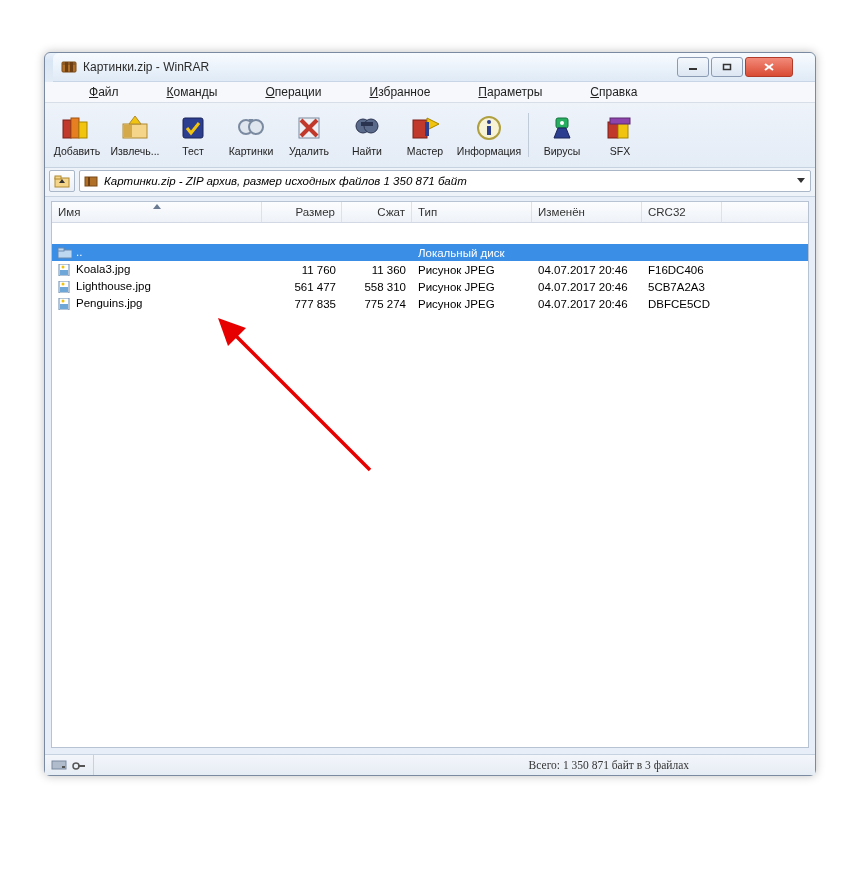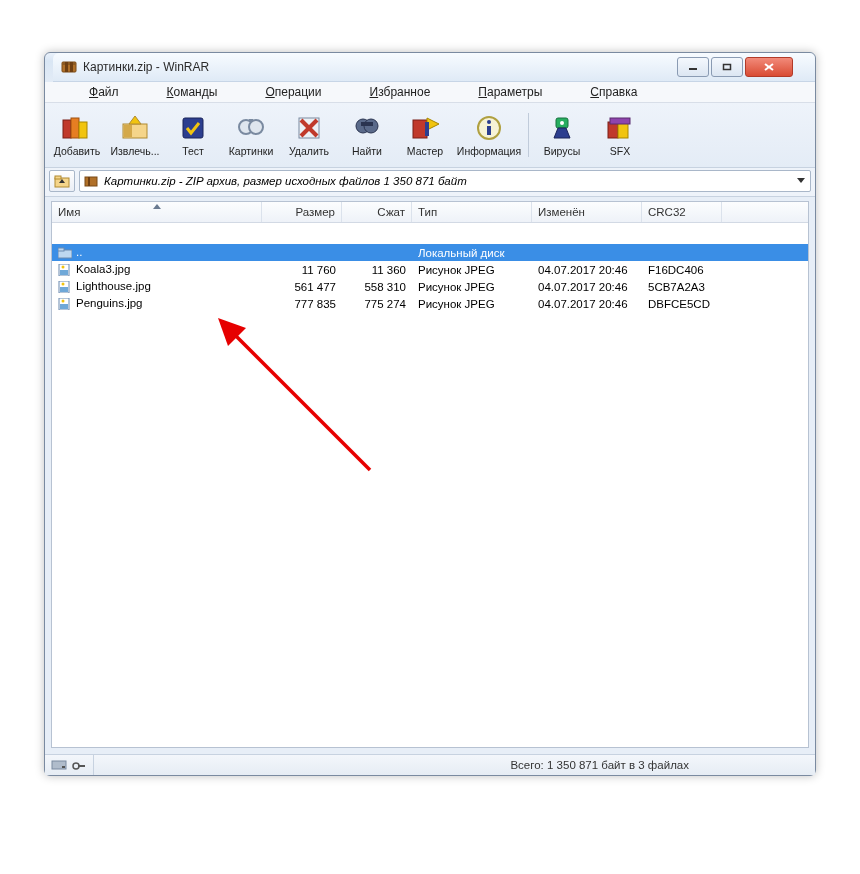--- a/index.html
+++ b/index.html
@@ -192,21 +192,21 @@
     height: 20px;
     display: flex;
     align-items: center;
     background: linear-gradient(#f3f6fb,#e6ecf4);
     border-top: 1px solid #c7d2e0;
     padding: 0 6px;
     font-size: 11.5px;
     color: #333;
   }
   .status-left { display:flex; gap:4px; align-items:center; padding-right:6px; border-right:1px solid #c7d2e0; height:100%;}
-  .status-right { margin-left: auto; transform: translateX(-120px); }
+  .status-right { margin-left: auto; transform: translateX(-120px); font-family: Liberation Serif, serif; }
   .arrow {
     position: absolute;
     left: 210px; top: 310px;
     width: 170px; height: 170px;
     pointer-events: none;
   }
   svg { display:block; }
   .sort-ind { position:absolute; top:2px; left:50%; transform:translateX(-50%); }
 </style>
 </head>

